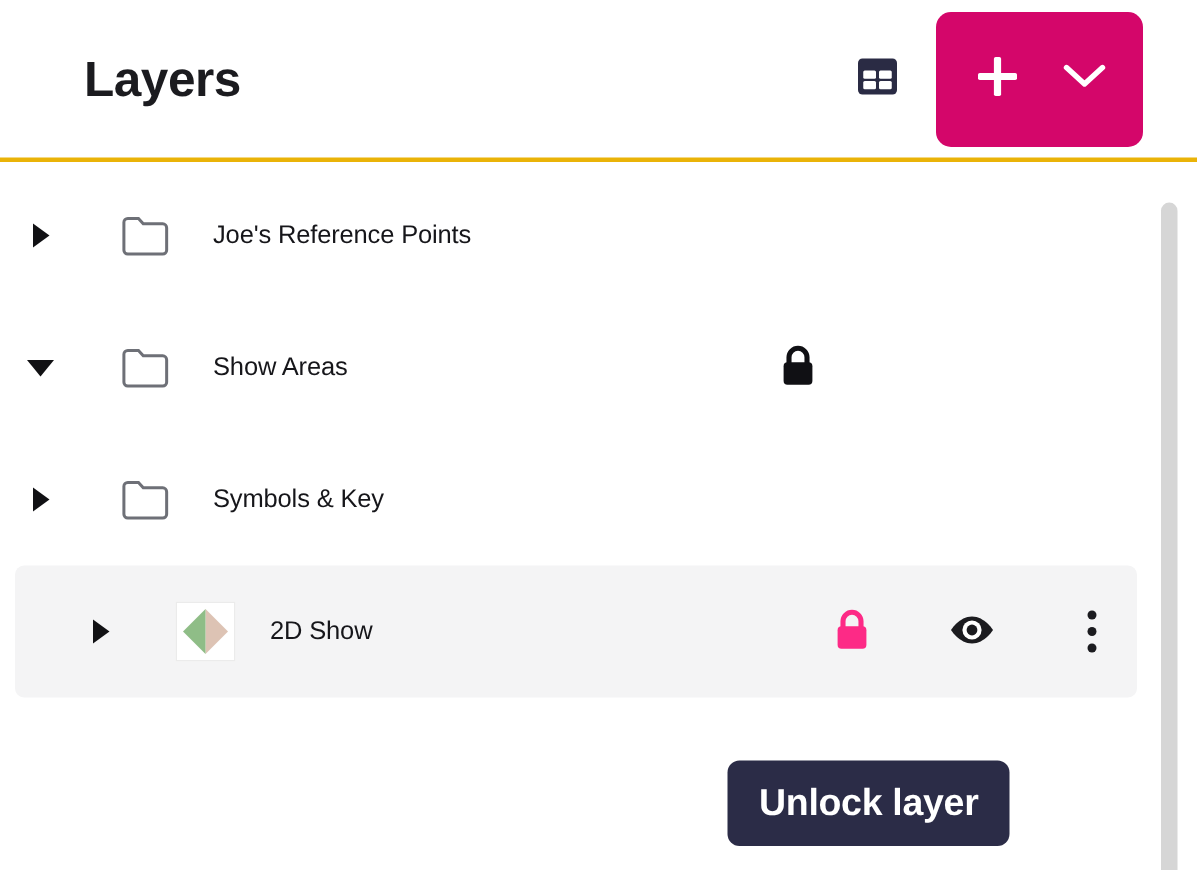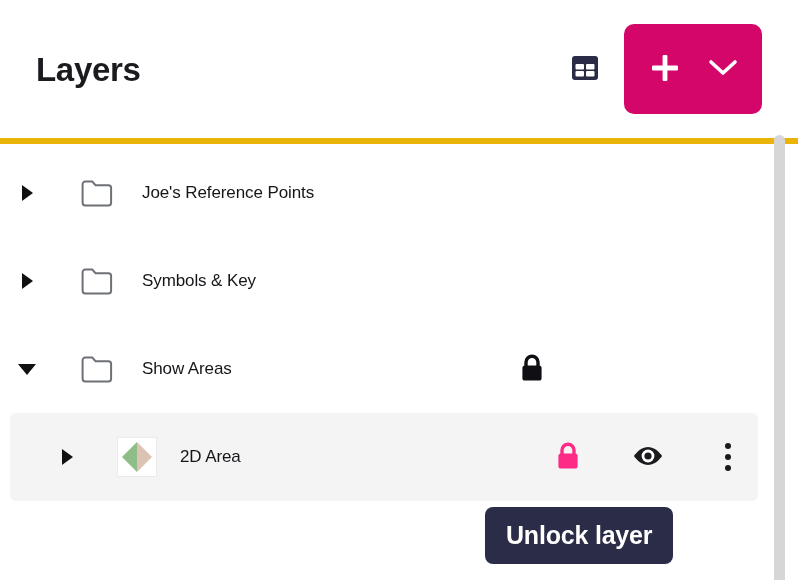--- a/index.html
+++ b/index.html
@@ -15,25 +15,25 @@
   .panel {
     position: relative;
     width: 798px;
     height: 580px;
     background: #ffffff;
   }
 
   
   .panel-header {
     position: relative;
-    height: 144px;
-    border-bottom: 6px solid #eab308;
-    display: flex;
-    align-items: center;
-    padding: 0 36px 0 36px;
+    height: 108px;
+    border-bottom: 3px solid #eab308;
+    display: flex;
+    align-items: center;
+    padding: 0 36px 0 56px;
   }
 
   .panel-title {
     font-size: 33px;
     font-weight: bold;
     color: #1b1b1f;
     letter-spacing: -0.3px;
     line-height: 1;
     flex: 1 1 auto;
   }
@@ -261,66 +261,66 @@
         <svg width="34" height="30" viewBox="0 0 34 30">
           <path d="M2.6 6.2a2.6 2.6 0 0 1 2.6-2.6h7.1l3.2 3.6h13a2.6 2.6 0 0 1 2.6 2.6v15a2.6 2.6 0 0 1-2.6 2.6H5.2a2.6 2.6 0 0 1-2.6-2.6z" fill="none" stroke="#6e7077" stroke-width="2"></path>
         </svg>
       </div>
       <div class="row-label">Joe's Reference Points</div>
       <div class="row-tools"></div>
     </div>
 
     <div class="layer-row">
       <div class="twisty">
-        <span class="tri"></span>
-      </div>
-      <div class="row-icon">
-        <svg width="34" height="30" viewBox="0 0 34 30">
-          <path d="M2.6 6.2a2.6 2.6 0 0 1 2.6-2.6h7.1l3.2 3.6h13a2.6 2.6 0 0 1 2.6 2.6v15a2.6 2.6 0 0 1-2.6 2.6H5.2a2.6 2.6 0 0 1-2.6-2.6z" fill="none" stroke="#6e7077" stroke-width="2"></path>
-        </svg>
-      </div>
-      <div class="row-label">Symbols &amp; Key</div>
-      <div class="row-tools"></div>
-    </div>
-
-    <div class="layer-row">
-      <div class="twisty">
         <span class="tri open"></span>
       </div>
       <div class="row-icon">
         <svg width="34" height="30" viewBox="0 0 34 30">
           <path d="M2.6 6.2a2.6 2.6 0 0 1 2.6-2.6h7.1l3.2 3.6h13a2.6 2.6 0 0 1 2.6 2.6v15a2.6 2.6 0 0 1-2.6 2.6H5.2a2.6 2.6 0 0 1-2.6-2.6z" fill="none" stroke="#6e7077" stroke-width="2"></path>
         </svg>
       </div>
       <div class="row-label">Show Areas</div>
       <div class="row-tools lock-standalone">
         <button class="tool-btn">
           <span>
             <svg width="26" height="30" viewBox="0 0 26 30">
               <path d="M7 13V9.2a6 6 0 0 1 12 0V13" fill="none" stroke="#101014" stroke-width="3.4"></path>
               <rect x="3.4" y="12.5" width="19.2" height="15" rx="2.6" fill="#101014"></rect>
             </svg>
           </span>
         </button>
       </div>
     </div>
 
+    <div class="layer-row">
+      <div class="twisty">
+        <span class="tri"></span>
+      </div>
+      <div class="row-icon">
+        <svg width="34" height="30" viewBox="0 0 34 30">
+          <path d="M2.6 6.2a2.6 2.6 0 0 1 2.6-2.6h7.1l3.2 3.6h13a2.6 2.6 0 0 1 2.6 2.6v15a2.6 2.6 0 0 1-2.6 2.6H5.2a2.6 2.6 0 0 1-2.6-2.6z" fill="none" stroke="#6e7077" stroke-width="2"></path>
+        </svg>
+      </div>
+      <div class="row-label">Symbols &amp; Key</div>
+      <div class="row-tools"></div>
+    </div>
+
     <div class="layer-row selected">
       <div class="twisty indent">
         <span class="tri"></span>
       </div>
       <div class="row-icon">
         <div class="thumb">
           <svg width="34" height="34" viewBox="0 0 34 34">
             <path d="M17 2 L32 17 L17 32 Z" fill="#ddc3b4"></path>
             <path d="M17 2 L2 17 L17 32 Z" fill="#8fbd87"></path>
           </svg>
         </div>
       </div>
-      <div class="row-label">2D Area</div>
+      <div class="row-label">2D Show</div>
       <div class="row-tools">
         <button class="tool-btn">
           <span>
             <svg width="26" height="30" viewBox="0 0 26 30">
               <path d="M7 13V9.2a6 6 0 0 1 12 0V13" fill="none" stroke="#fd2a86" stroke-width="3.4"></path>
               <rect x="3.4" y="12.5" width="19.2" height="15" rx="2.6" fill="#fd2a86"></rect>
             </svg>
           </span>
         </button>
         <button class="tool-btn">

